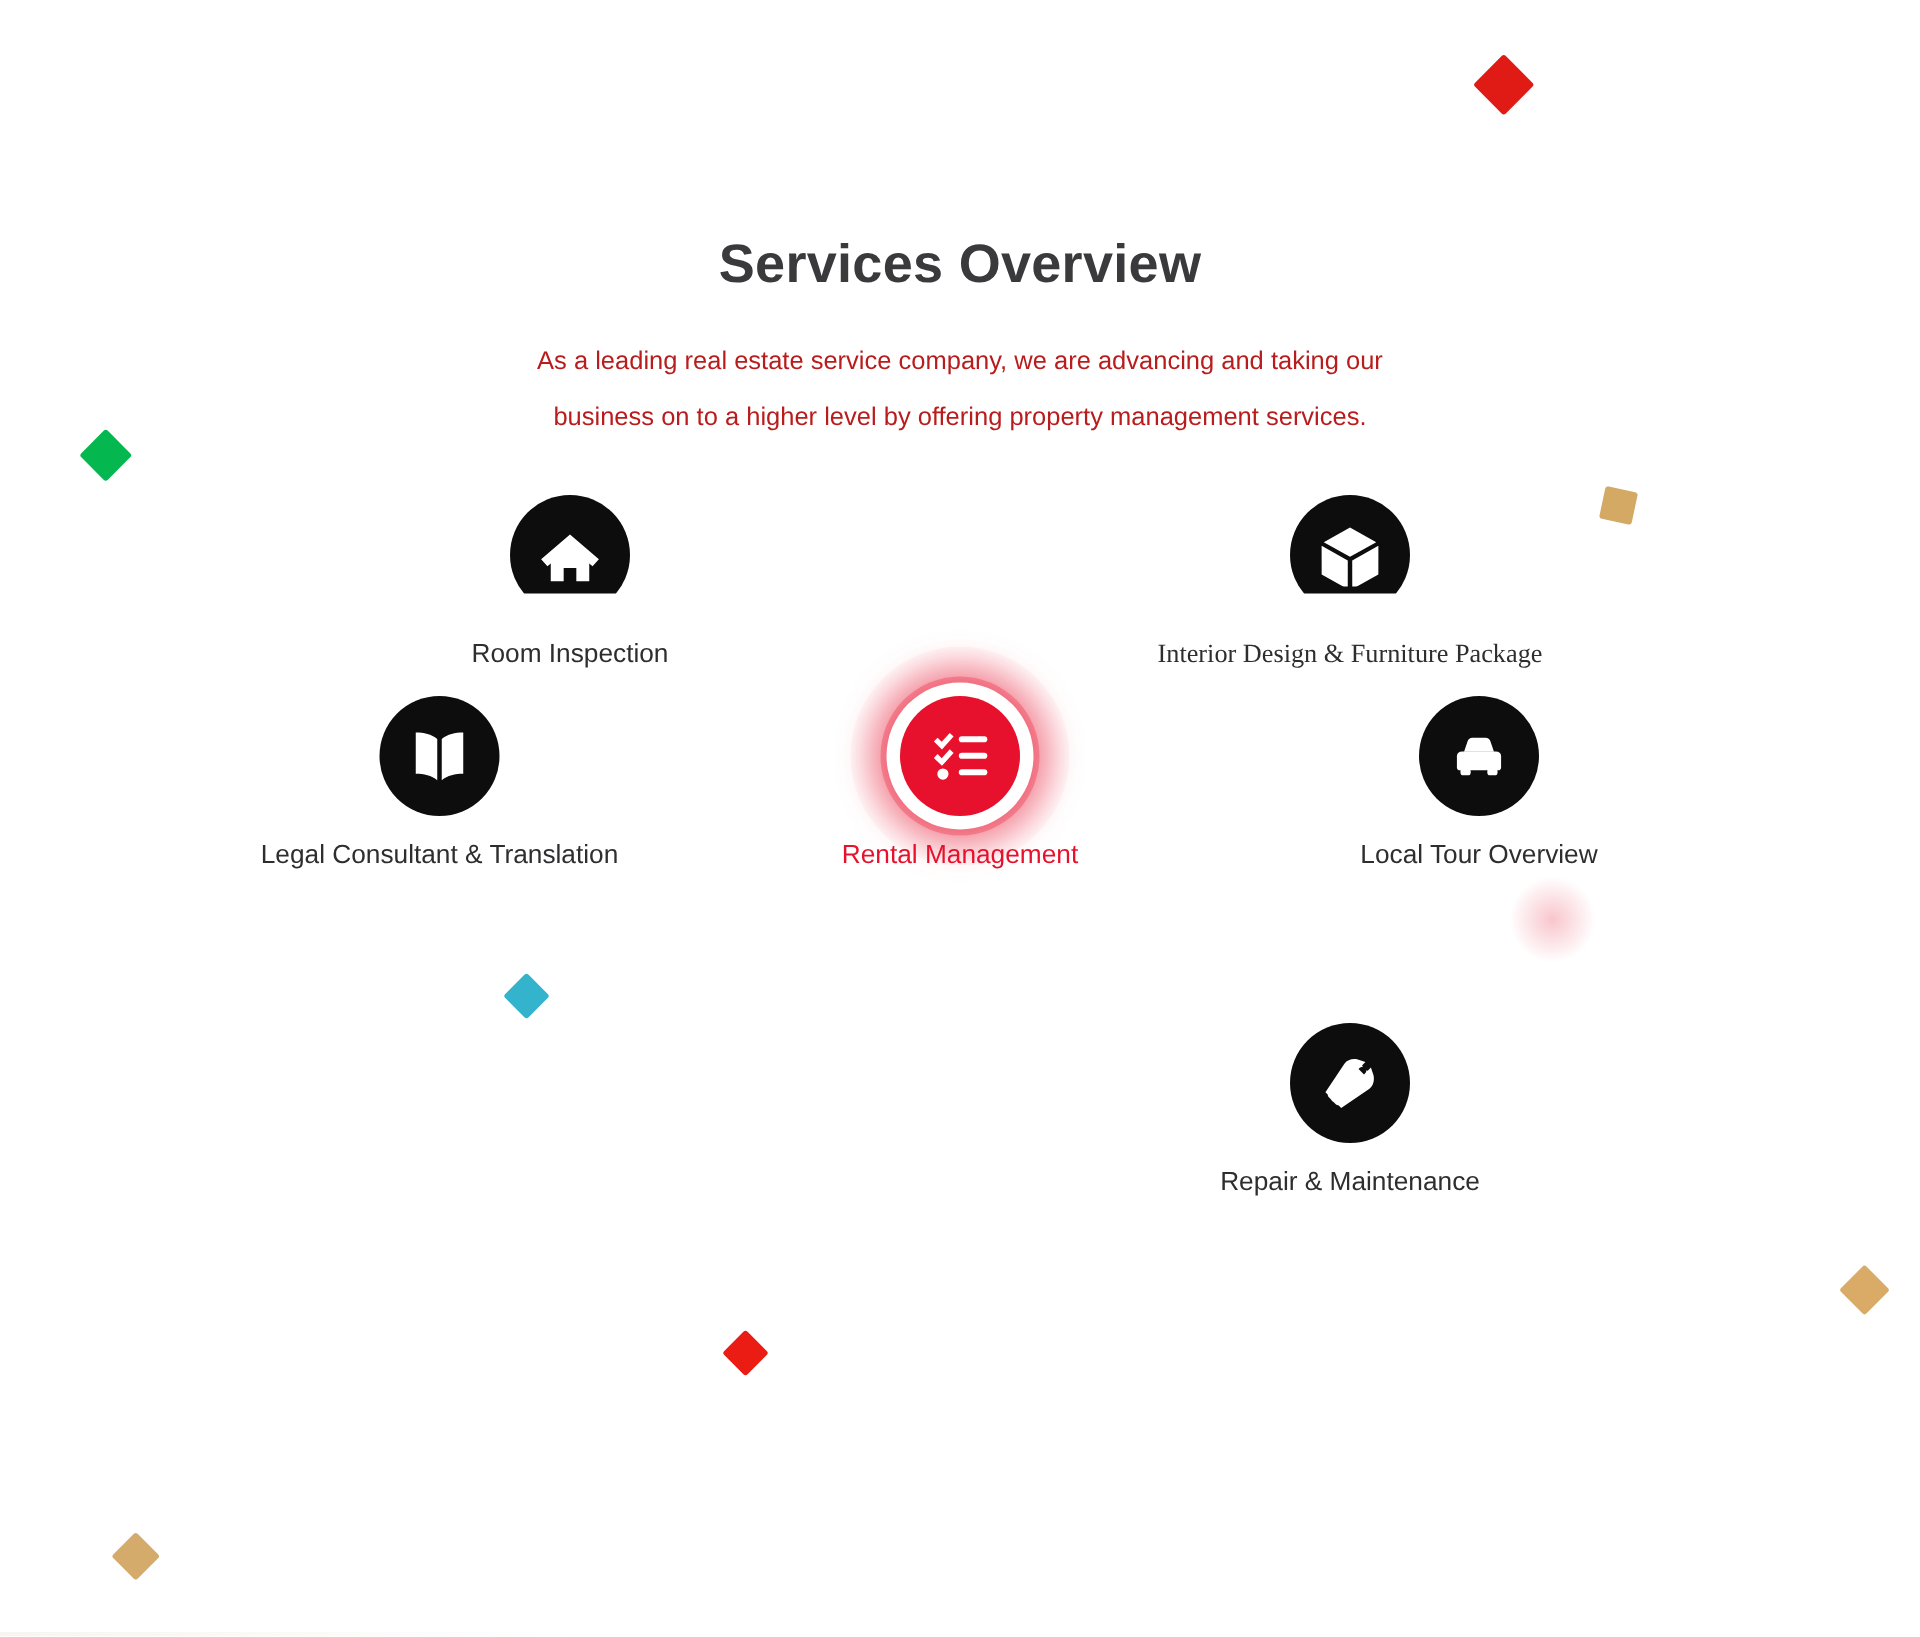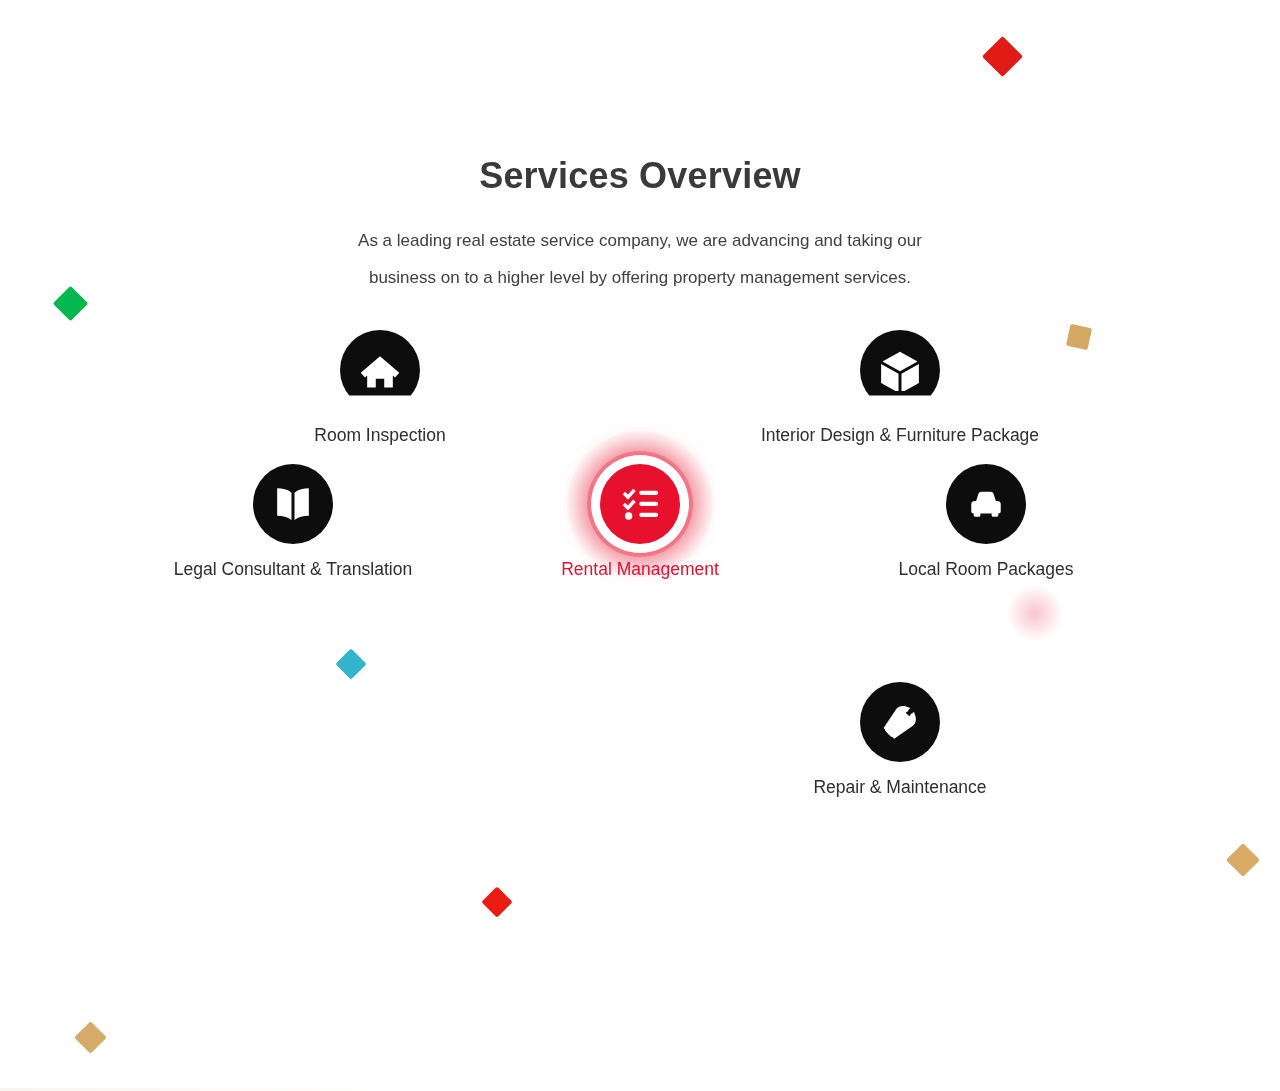--- a/index.html
+++ b/index.html
@@ -30,21 +30,21 @@
     letter-spacing: 0.2px;
   }
   .subcopy {
     position: absolute;
     top: 222px;
     left: 290px;
     width: 700px;
     text-align: center;
     font-size: 17px;
     line-height: 37px;
-    color: #404040;
+    color: #b91c1c;
     font-weight: 400;
   }
 
   
   .grid {
     position: absolute;
     top: 330px;
     left: 0;
     width: 1060px;
   }
@@ -177,21 +177,21 @@
         <div class="service" style="left: 230px; top: 0px;">
           <div class="badge-wrap">
             <div class="badge clipped">
               <svg viewBox="0 0 48 48" width="44" height="44" aria-hidden="true">
                 <path d="M24 9 L45 27 L40.4 32.2 L38 30.1 L38 43 L28.6 43 L28.6 33.5 L19.4 33.5 L19.4 43 L10 43 L10 30.1 L7.6 32.2 L3 27 Z"></path>
               </svg>
             </div>
           </div>
           <div class="label">Room Inspection</div>
         </div>
-        <div class="service" style="left: 750px; top: 0px;">
+        <div class="service" style="left: 750px; top: 0px; font-family: Liberation Serif, serif;">
           <div class="badge-wrap">
             <div class="badge clipped">
               <svg viewBox="0 0 48 48" width="42" height="42" aria-hidden="true">
                 <path d="M24 3 L44 14.2 L24 25.4 L4 14.2 Z"></path>
                 <path d="M2.4 17 L22.3 28.2 L22.3 50 L2.4 38.8 Z"></path>
                 <path d="M45.6 17 L45.6 38.8 L25.7 50 L25.7 28.2 Z"></path>
               </svg>
             </div>
           </div>
           <div class="label">Interior Design &amp; Furniture Package</div>
@@ -231,21 +231,21 @@
               <svg viewBox="0 0 48 48" width="38" height="38" aria-hidden="true">
                 <path d="M14.4 11.5 C15 9.6 16.5 8.6 18.3 8.6 L29.7 8.6 C31.5 8.6 33 9.6 33.6 11.5 L36.6 20.4 L11.4 20.4 Z"></path>
                 <path d="M5.4 24.2 C5.4 21.6 7.2 20.3 9.9 20.3 L38.1 20.3 C40.8 20.3 42.6 21.6 42.6 24.2 L42.6 33.6 C42.6 35 41.6 36 40.2 36 L7.8 36 C6.4 36 5.4 35 5.4 33.6 Z"></path>
                 <rect x="8.4" y="34.6" width="8.6" height="5.6" rx="2.4"></rect>
                 <rect x="31" y="34.6" width="8.6" height="5.6" rx="2.4"></rect>
                 <circle cx="12.7" cy="28.2" r="3" fill="#0d0d0d"></circle>
                 <circle cx="35.3" cy="28.2" r="3" fill="#0d0d0d"></circle>
               </svg>
             </div>
           </div>
-          <div class="label">Local Room Packages</div>
+          <div class="label">Local Tour Overview</div>
         </div>
       </div>
     <div class="row r3">
         <div class="service" style="left: 750px; top: 16px;">
           <div class="badge-wrap">
             <div class="badge">
               <svg viewBox="0 0 48 48" width="38" height="38" aria-hidden="true">
                 <path d="M30.6 4.2 L37 6.4 L31.2 12.2 L35.8 16.8 L41.6 11 L43.8 17.4 C44.8 22.2 43.4 26.2 40.4 28.8 L16.6 45 L3.3 31.7 L19.3 7.7 C21.9 4.6 25.8 3.2 30.6 4.2 Z" fill="#0d0d0d"></path>
                 <path d="M30.8 5.8 C27 5.2 23.9 6.4 21.9 9.1 L20.4 11.3 L36.8 27.7 L39 26.2 C41.7 24.2 42.8 21.1 42.3 17.3 L38.1 13.1 L35.8 19.3 L28.8 12.3 L35 10 Z"></path>
                 <path d="M6.2 31.9 L11.6 26.5 L21.6 36.5 L16.2 41.9 C15 43.1 13.2 43.1 12 41.9 L6.2 36.1 C5 34.9 5 33.1 6.2 31.9 Z"></path>

